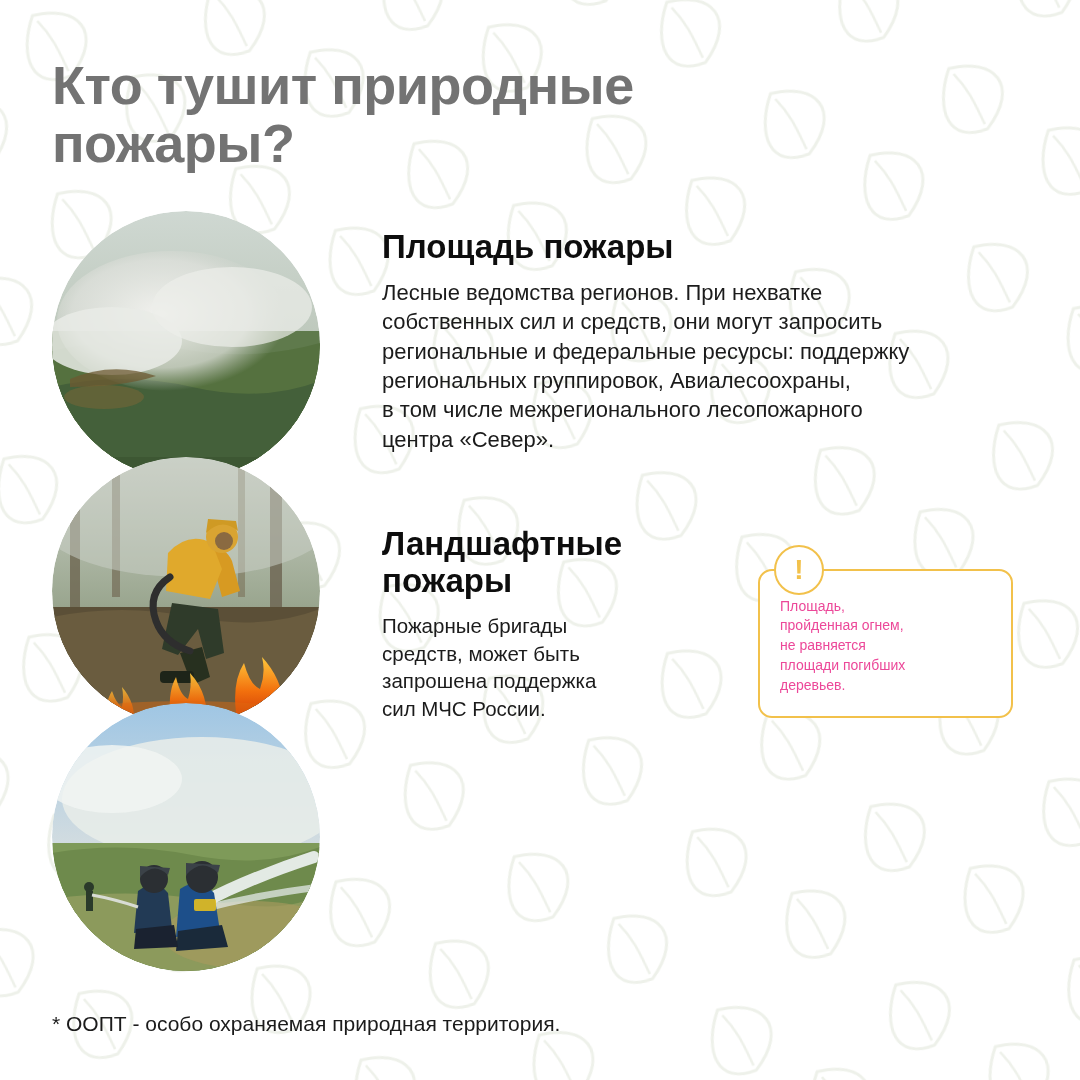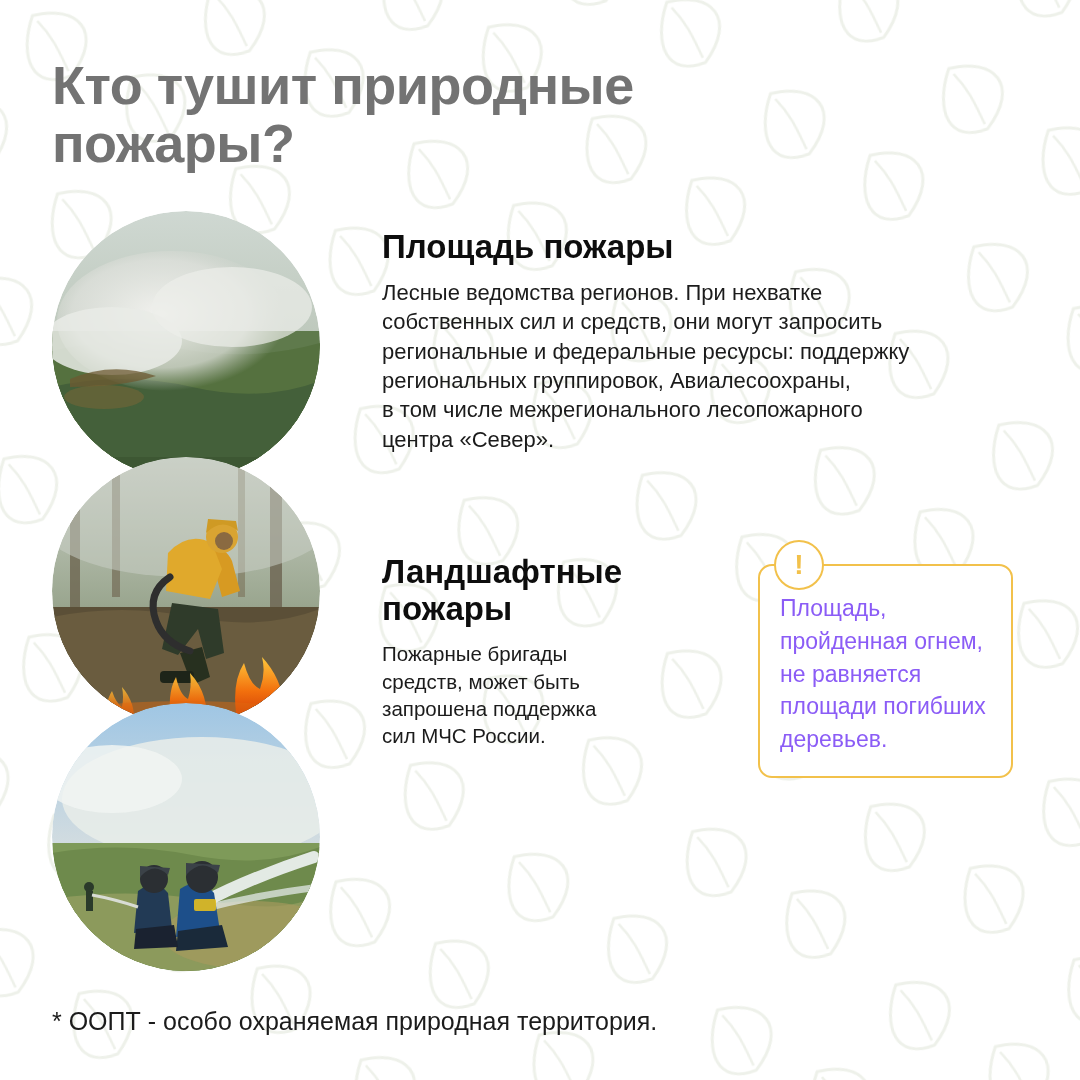--- a/index.html
+++ b/index.html
@@ -135,33 +135,33 @@
     background: #ffffff;
     display: flex;
     align-items: center;
     justify-content: center;
     color: #f2c14b;
     font-size: 28px;
     font-weight: bold;
     line-height: 1;
   }
   .callout-text {
-    font-size: 23px;
+    font-size: 14px;
     line-height: 1.42;
-    color: #8b5cf6;
+    color: #ec4899;
     white-space: pre-line;
     margin: 0;
   }
 
   
   .footnote {
     position: absolute;
     left: 52px;
     bottom: 44px;
-    font-size: 25px;
+    font-size: 21px;
     color: #1b1b1b;
   }
 </style>
 </head>
 <body>
 
 <svg id="leaf-bg" viewBox="0 0 1080 1080" xmlns="http://www.w3.org/2000/svg">
   <defs>
     <pattern id="leafPat" width="180" height="180" patternUnits="userSpaceOnUse" patternTransform="rotate(-8)">
       <path d="M30 20 C75 15, 100 45, 60 85 C20 95, 10 60, 30 20 Z" fill="none" stroke="#eef1ea" stroke-width="3"></path>

